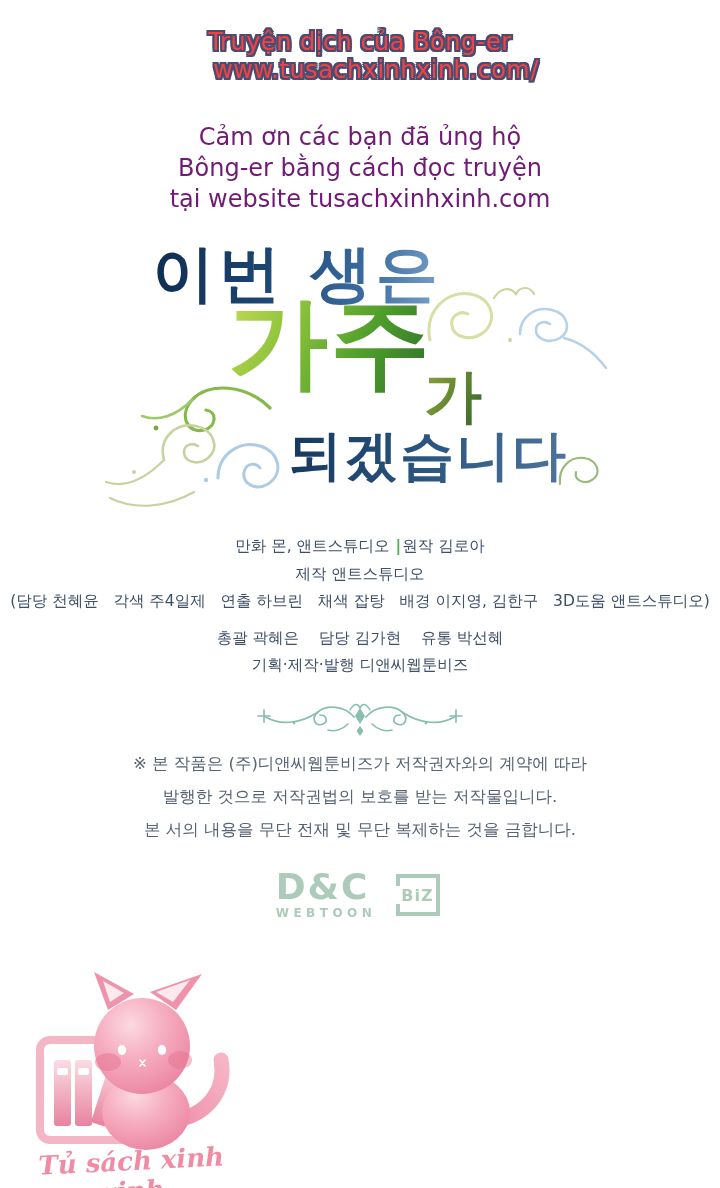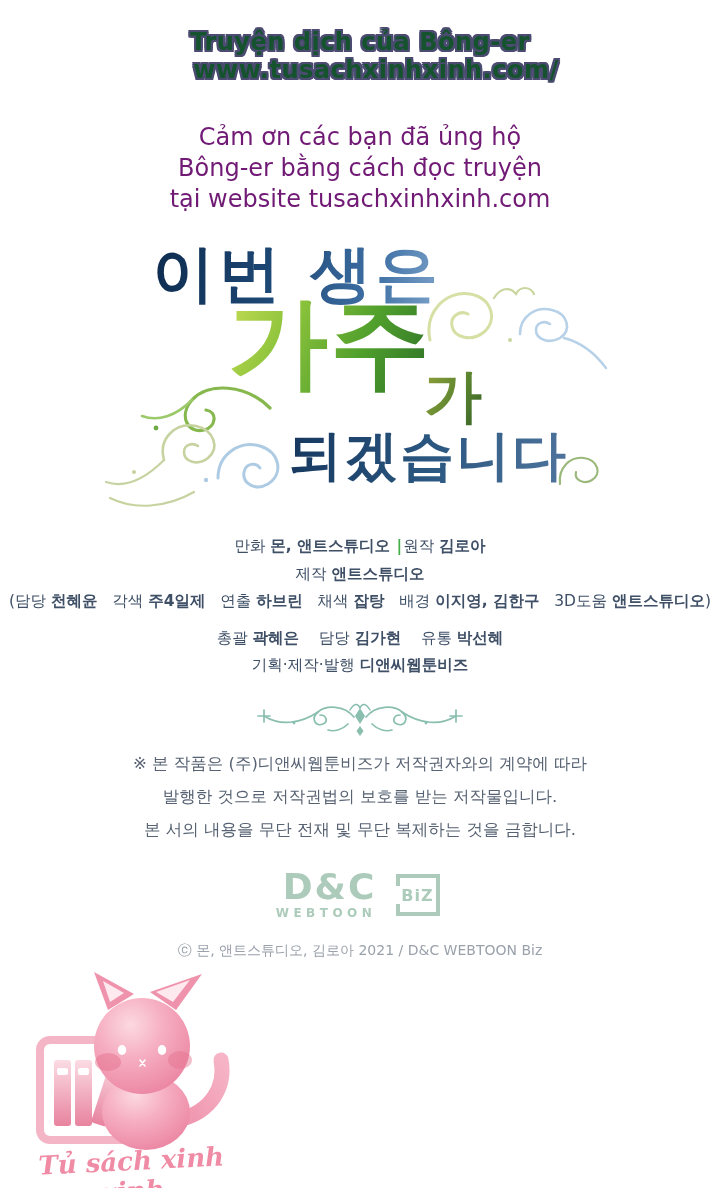--- a/index.html
+++ b/index.html
@@ -2,21 +2,21 @@
 <html><head>
 <meta charset="utf-8">
 <style>
   html,body{margin:0;padding:0;background:#ffffff;}
   .page{position:relative;width:720px;height:1188px;background:#ffffff;overflow:hidden;
         font-family:"DejaVu Sans","Liberation Sans",sans-serif;}
   .abs{position:absolute;}
   .center-text{left:0;width:720px;text-align:center;}
 
   
-  .outlined{color:#14532d;font-weight:bold;font-size:24px;line-height:28px;letter-spacing:.5px;
+  .outlined{color:#ef4444;font-weight:normal;font-size:24px;line-height:28px;letter-spacing:.5px;
     text-shadow:-2px -2px 0 #4c4c72,-2px 0 0 #4c4c72,-2px 2px 0 #4c4c72,0 -2px 0 #4c4c72,
                  0 2px 0 #4c4c72,2px -2px 0 #4c4c72,2px 0 0 #4c4c72,2px 2px 0 #4c4c72,
                  -1px -2px 0 #4c4c72,1px -2px 0 #4c4c72,-1px 2px 0 #4c4c72,1px 2px 0 #4c4c72;}
 
   
   .thanks{top:122px;font-size:24px;line-height:31px;color:#701a75;}
 
   
   .gradtext{font-family:"DejaVu Serif","Liberation Serif",serif;font-weight:bold;
     -webkit-background-clip:text;background-clip:text;color:transparent;white-space:nowrap;}
@@ -26,30 +26,30 @@
       background-image:linear-gradient(115deg,#c6dd55 0%,#8ec43c 30%,#4f9e2c 65%,#2c6e28 100%);}
   .t2b{top:358px;left:424px;font-size:58px;
       background-image:linear-gradient(115deg,#96a43c 0%,#58822e 60%,#2f5c28 100%);}
   .t3{top:420px;left:428px;transform:translateX(-50%);font-size:54px;letter-spacing:2px;
       background-image:linear-gradient(100deg,#16375e 0%,#2a567f 50%,#50759e 100%);}
 
   
   .credits{top:533px;font-size:15.5px;line-height:27.5px;color:#3e4f66;}
   .credit-line{white-space:pre-wrap;}
   .credit-gap{margin-top:9px;}
-  .credit-strong{font-weight:bold;}
+  .credit-strong{font-weight:normal;}
   .credit-label{font-weight:normal;}
   .credit-bar{color:#45b04a;font-weight:bold;padding:0 1px;}
 
   
   .notice{top:747px;font-size:16.5px;line-height:33px;color:#576272;}
 
   
   .dnc{top:870px;left:0;width:720px;display:flex;justify-content:center;align-items:center;gap:8px;color:#accbba;}
-  .dnc-left{text-align:right;}
+  .dnc-left{text-align:left;}
   .dnc-main{font-size:36px;font-weight:bold;letter-spacing:2px;line-height:34px;}
   .dnc-sub{font-size:12px;font-weight:bold;letter-spacing:4.5px;margin-top:2px;}
   .dnc-badge{position:relative;width:60px;height:50px;}
   .dnc-badge span{position:absolute;left:17px;top:16px;font-size:16px;font-weight:bold;letter-spacing:1px;}
 
   .copyline{top:942px;font-size:14px;color:#9aa1ab;}
 
   
   .mascot{left:16px;top:960px;}
   .caption{left:10px;top:1146px;width:244px;text-align:center;transform:rotate(-3deg);
@@ -143,21 +143,20 @@
       <div class="dnc-sub">WEBTOON</div>
     </div>
     <div class="dnc-badge">
       <svg width="60" height="50" viewBox="0 0 60 50">
         <path d="M14,16 V6 H54 V44 H14 V34" fill="none" stroke="#accbba" stroke-width="4"></path>
       </svg>
       <span>BiZ</span>
     </div>
   </div>
 
-  <div class="abs center-text copyline">ⓒ 몬, 앤트스튜디오, 김로아 2021 / D&amp;C WEBTOON Biz</div>
 
   <svg class="abs mascot" width="232" height="190" viewBox="0 0 232 190">
     <defs>
       <radialGradient id="catG" cx="38%" cy="28%" r="85%">
         <stop offset="0%" stop-color="#fcd9e1"></stop>
         <stop offset="40%" stop-color="#f6afc2"></stop>
         <stop offset="75%" stop-color="#ef92ac"></stop>
         <stop offset="100%" stop-color="#e87d9c"></stop>
       </radialGradient>
       <linearGradient id="bookG" x1="0" y1="0" x2="0" y2="1">

